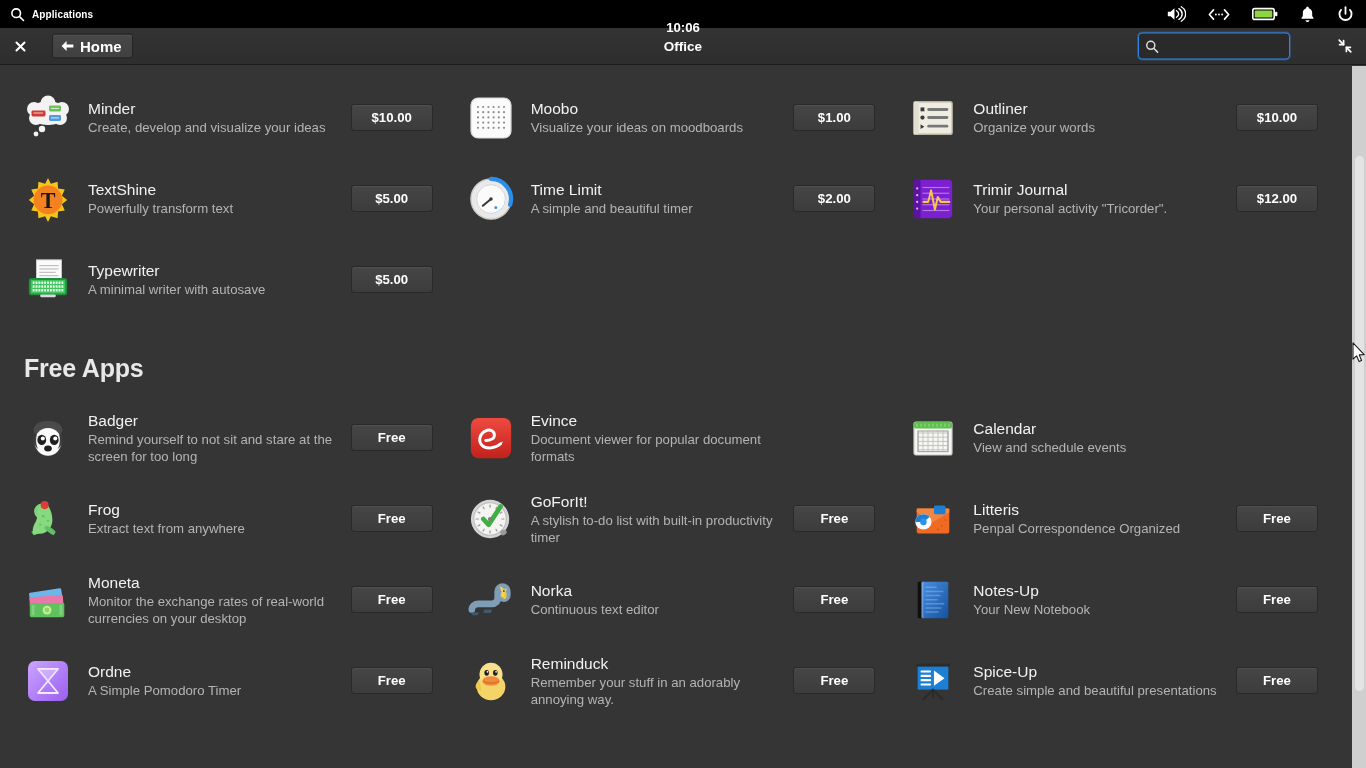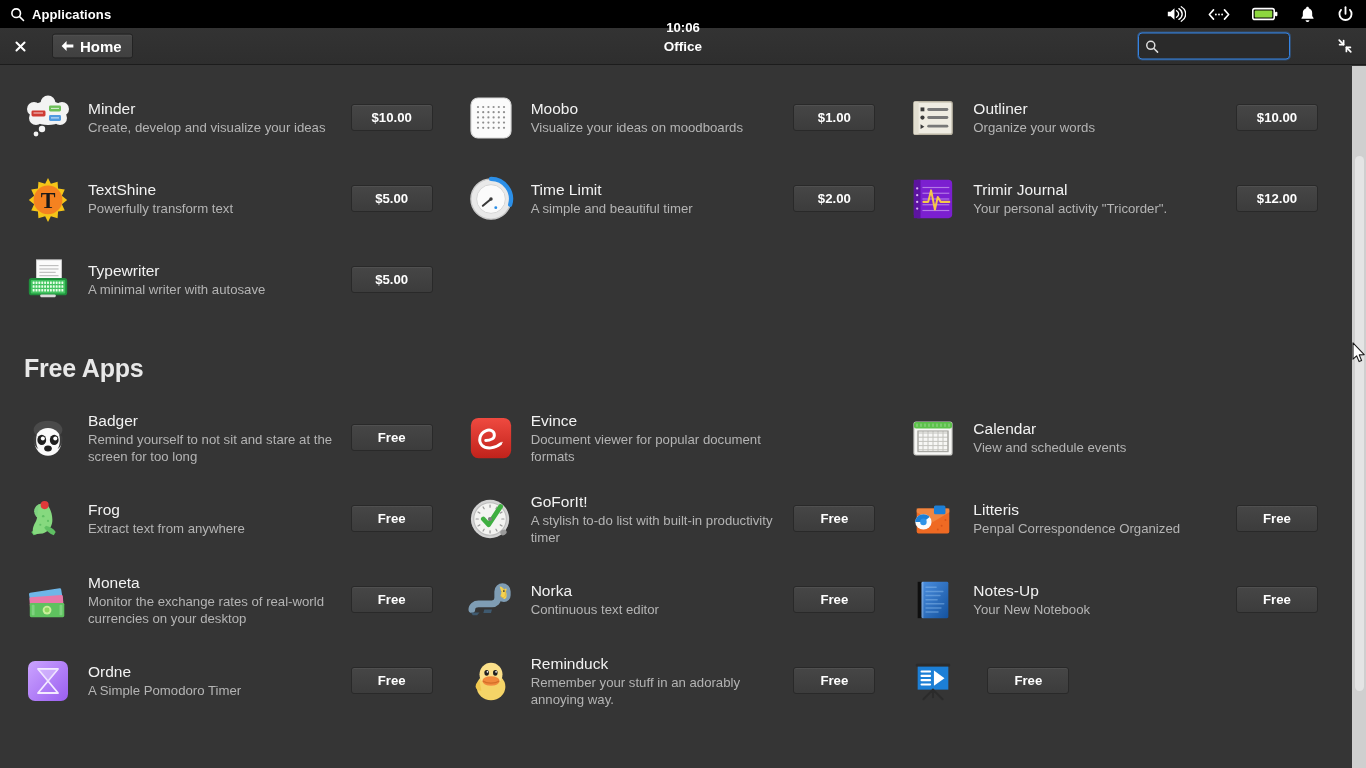--- a/index.html
+++ b/index.html
@@ -14,21 +14,21 @@
   
   #wingpanel {
     position: absolute; top: 0; left: 0;
     width: 1366px; height: 28px;
     background: #000000;
     display: flex; align-items: center;
     z-index: 40;
   }
   .wp-left { display: flex; align-items: center; gap: 7px; padding-left: 10px; }
   .wp-apps-label {
-    color: #ffffff; font-size: 13px; font-weight: bold;
+    color: #ffffff; font-size: 10px; font-weight: bold;
     letter-spacing: .1px;
   }
   .wp-center {
     position: absolute; left: 0; right: 0; top: 0; height: 18px;
     display: flex; align-items: center; justify-content: center; gap: 22px;
     pointer-events: none;
     flex-direction: column;
   }
   .wp-date, .wp-time {
     color: #ffffff; font-size: 13.2px; font-weight: bold;
@@ -764,20 +764,24 @@
     <g fill="#ffffff">
       <rect x="11" y="13" width="11" height="2.2" rx="1"></rect>
       <rect x="11" y="17.5" width="11" height="2.2" rx="1"></rect>
       <rect x="11" y="22" width="11" height="2.2" rx="1"></rect>
       <rect x="11" y="26.5" width="11" height="2.2" rx="1"></rect>
       <path d="M25 13 L36 21 L25 29 Z"></path>
     </g>
     <path d="M24 33 L14 43 M24 33 L34 43 M24 33 v8" stroke="#2b2b2b" stroke-width="2.2" stroke-linecap="round" fill="none"></path>
   </svg>
           </div>
+          <div class="app-text">
+            <div class="app-name">Spice-Up</div>
+            <div class="app-desc">Create simple and beautiful presentations</div>
+          </div>
           <div class="price-btn">Free</div>
         </div>
       </div>
     </div>
 </div>
 
 <div id="scrollbar-track">
   <div id="scrollbar-thumb"></div>
 </div>
 

